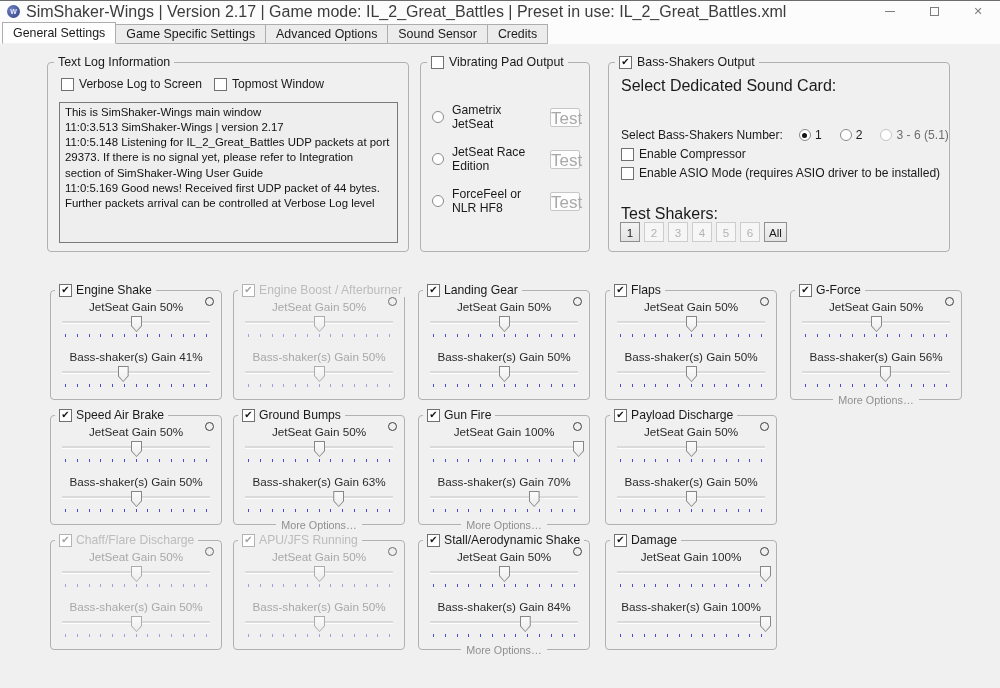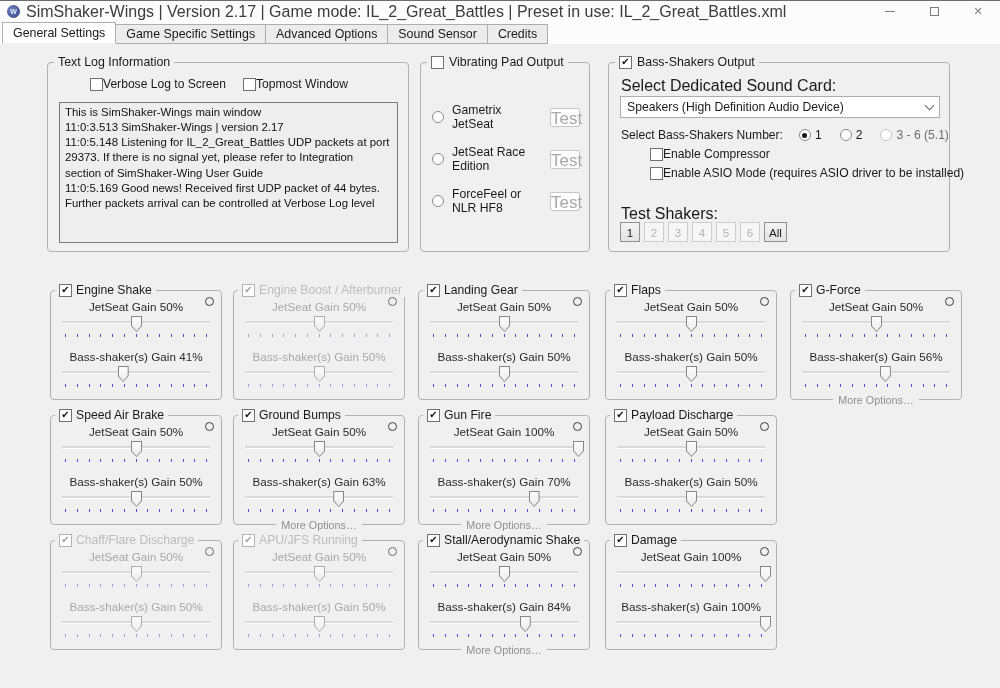--- a/index.html
+++ b/index.html
@@ -29,21 +29,21 @@
   
   .grp{position:absolute;border:1px solid var(--grpbd);border-radius:4px;}
   .legend{position:absolute;top:-8px;left:6px;background:var(--bg);padding:0 4px;display:flex;align-items:center;gap:5px;font-size:12.4px;white-space:nowrap;}
   .grp-title{color:#1a1a1a;}
   
   .cb{width:13px;height:13px;background:#fff;border:1px solid #707070;display:inline-flex;align-items:center;justify-content:center;flex:0 0 auto;}
   .cb .chk{font-size:10px;line-height:1;color:#161616;display:none;transform:translateY(-0.5px);}
   .cb.checked .chk{display:block;}
   .cb.gray{border-color:#b3b3b3;}
   .cb.gray .chk{color:#a3a3a3;}
-  .cb-row{position:absolute;display:flex;align-items:center;font-size:12.1px;white-space:nowrap;margin-left:29px;}
+  .cb-row{position:absolute;display:flex;align-items:center;gap:5px;font-size:12.1px;white-space:nowrap;}
   
   .rd{width:12px;height:12px;border-radius:50%;background:#fff;border:1px solid #8a8a8a;position:relative;flex:0 0 auto;}
   .rd.sel::after{content:"";position:absolute;inset:2.5px;border-radius:50%;background:#141414;}
   .rd.dis{border-color:#c4c4c4;}
   
   .vp-row{position:absolute;left:11px;right:9px;display:flex;align-items:center;gap:8px;font-size:12.2px;}
   .test-btn{margin-left:auto;width:30px;height:19px;background:#fdfdfd;border:1px solid #c6c6c6;border-radius:2px;color:#a9a9a9;font-size:17px;font-family:inherit;}
   
   .bs-lbl{position:absolute;font-size:16px;white-space:nowrap;}
   .combo{position:absolute;display:flex;align-items:center;background:#fff;border:1px solid #abadb3;padding:0 6px;font-size:12.2px;}
@@ -151,24 +151,20 @@
 </div>
 
 <div class="grp" style="left:608px;top:62px;width:342px;height:190px;">
   <div class="legend">
     <span class="cb checked" id="cb-bs">
         <span class="chk">✔</span>
       </span>
     <span class="grp-title">Bass-Shakers Output</span>
   </div>
   <div class="bs-lbl" style="left:12px;top:14px;">Select Dedicated Sound Card:</div>
-  <div class="combo" style="left:11px;top:33px;width:320px;height:22px;">
-    <span>Speakers (High Definition Audio Device)</span>
-    <span class="chev"></span>
-  </div>
   <div class="num-row" style="left:12px;top:65px;">
     <span>Select Bass-Shakers Number:</span>
     <span id="num-opts" style="display:flex;gap:18px;align-items:center;">
         <span class="num-opt">
           <span class="rd sel"></span>
           <span>1</span>
         </span>
         <span class="num-opt">
           <span class="rd"></span>
           <span>2</span>

